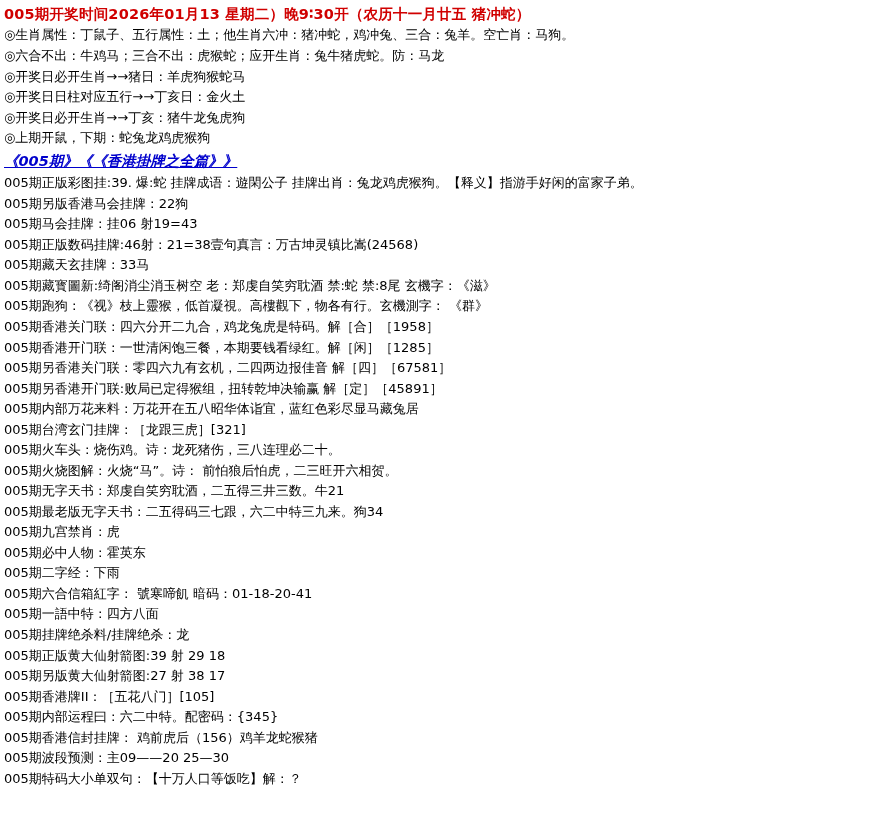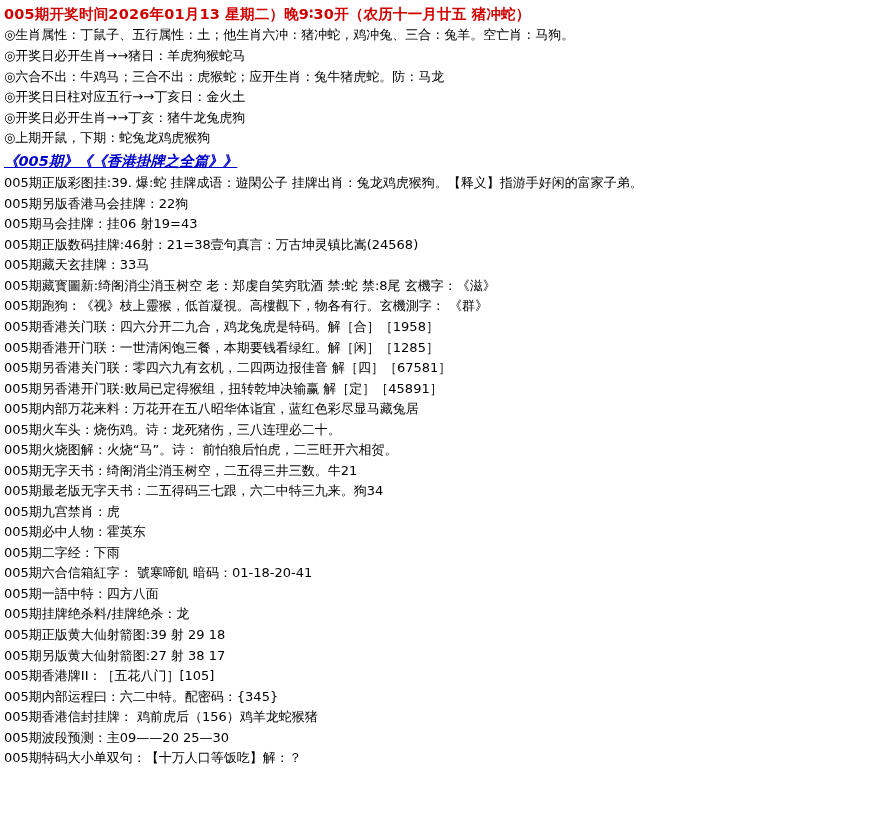--- a/index.html
+++ b/index.html
@@ -49,45 +49,46 @@
 </style>
 </head>
 <body>
 
 <div class="page">
 
   <div class="line header-line">005期开奖时间2026年01月13  星期二）晚9∶30开（农历十一月廿五  猪冲蛇）</div>
 
   <div>
     <div class="line body-line">◎生肖属性：丁鼠子、五行属性：土；他生肖六冲：猪冲蛇，鸡冲兔、三合：兔羊。空亡肖：马狗。</div>
+    <div class="line body-line">◎六合不出：牛鸡马；三合不出：虎猴蛇；应开生肖：兔牛猪虎蛇。防：马龙</div>
     <div class="line body-line">◎开奖日必开生肖→→猪日：羊虎狗猴蛇马</div>
-    <div class="line body-line">◎六合不出：牛鸡马；三合不出：虎猴蛇；应开生肖：兔牛猪虎蛇。防：马龙</div>
     <div class="line body-line">◎开奖日日柱对应五行→→丁亥日：金火土</div>
     <div class="line body-line">◎开奖日必开生肖→→丁亥：猪牛龙兔虎狗</div>
     <div class="line body-line">◎上期开鼠，下期：蛇兔龙鸡虎猴狗</div>
   </div>
 
   <div class="line title-line">《005期》《《香港掛牌之全篇》》</div>
 
   <div>
     <div class="line body-line">005期正版彩图挂:39. 爆:蛇  挂牌成语：遊閑公子  挂牌出肖：兔龙鸡虎猴狗。【释义】指游手好闲的富家子弟。</div>
     <div class="line body-line">005期另版香港马会挂牌：22狗</div>
     <div class="line body-line">005期马会挂牌：挂06  射19=43</div>
     <div class="line body-line">005期正版数码挂牌:46射：21=38壹句真言：万古坤灵镇比嵩(24568)</div>
     <div class="line body-line">005期藏天玄挂牌：33马</div>
     <div class="line body-line">005期藏寳圖新:绮阁消尘消玉树空  老：郑虔自笑穷耽酒  禁:蛇  禁:8尾  玄機字：《滋》</div>
     <div class="line body-line">005期跑狗：《视》枝上靈猴，低首凝視。高樓觀下，物各有行。玄機測字： 《群》</div>
     <div class="line body-line">005期香港关门联：四六分开二九合，鸡龙兔虎是特码。解［合］［1958］</div>
     <div class="line body-line">005期香港开门联：一世清闲饱三餐，本期要钱看绿红。解［闲］［1285］</div>
     <div class="line body-line">005期另香港关门联：零四六九有玄机，二四两边报佳音  解［四］［67581］</div>
     <div class="line body-line">005期另香港开门联:败局已定得猴组，扭转乾坤决输赢  解［定］［45891］</div>
     <div class="line body-line">005期内部万花来料：万花开在五八昭华体诣宜，蓝红色彩尽显马藏兔居</div>
+    <div class="line body-line">005期台湾玄门挂牌：［龙跟三虎］[321]</div>
     <div class="line body-line">005期火车头：烧伤鸡。诗：龙死猪伤，三八连理必二十。</div>
     <div class="line body-line">005期火烧图解：火烧“马”。诗： 前怕狼后怕虎，二三旺开六相贺。</div>
-    <div class="line body-line">005期无字天书：绮阁消尘消玉树空，二五得三井三数。牛21</div>
+    <div class="line body-line">005期无字天书：郑虔自笑穷耽酒，二五得三井三数。牛21</div>
     <div class="line body-line">005期最老版无字天书：二五得码三七跟，六二中特三九来。狗34</div>
     <div class="line body-line">005期九宫禁肖：虎</div>
     <div class="line body-line">005期必中人物：霍英东</div>
     <div class="line body-line">005期二字经：下雨</div>
     <div class="line body-line">005期六合信箱紅字：  號寒啼飢  暗码：01-18-20-41</div>
     <div class="line body-line">005期一語中特：四方八面</div>
     <div class="line body-line">005期挂牌绝杀料/挂牌绝杀：龙</div>
     <div class="line body-line">005期正版黄大仙射箭图:39  射  29  18</div>
     <div class="line body-line">005期另版黄大仙射箭图:27  射  38  17</div>
     <div class="line body-line">005期香港牌ⅠⅠ：［五花八门］[105]</div>

